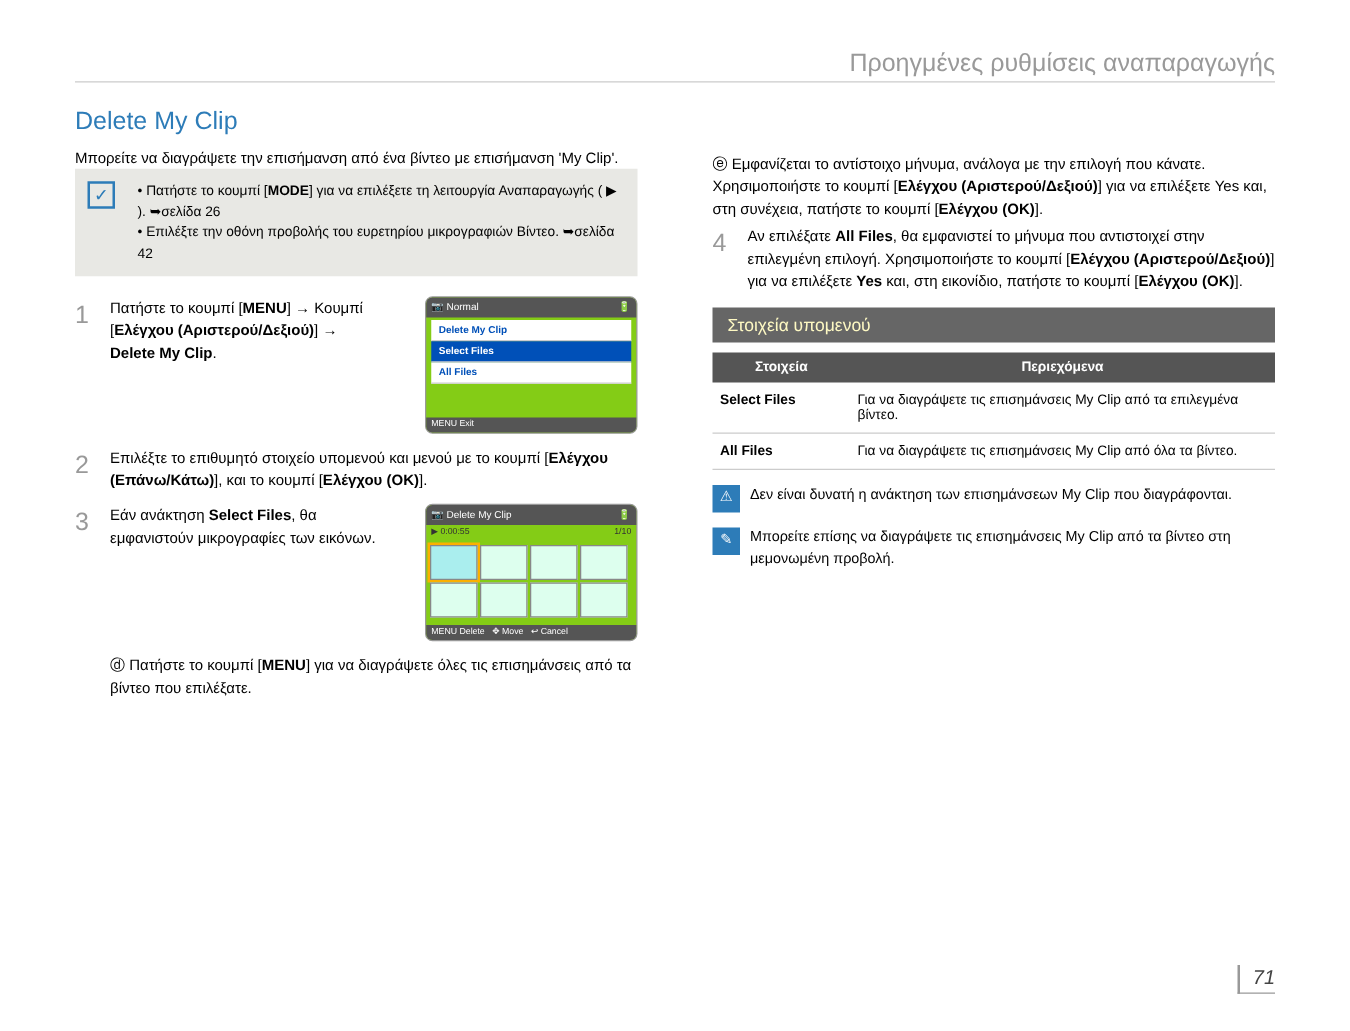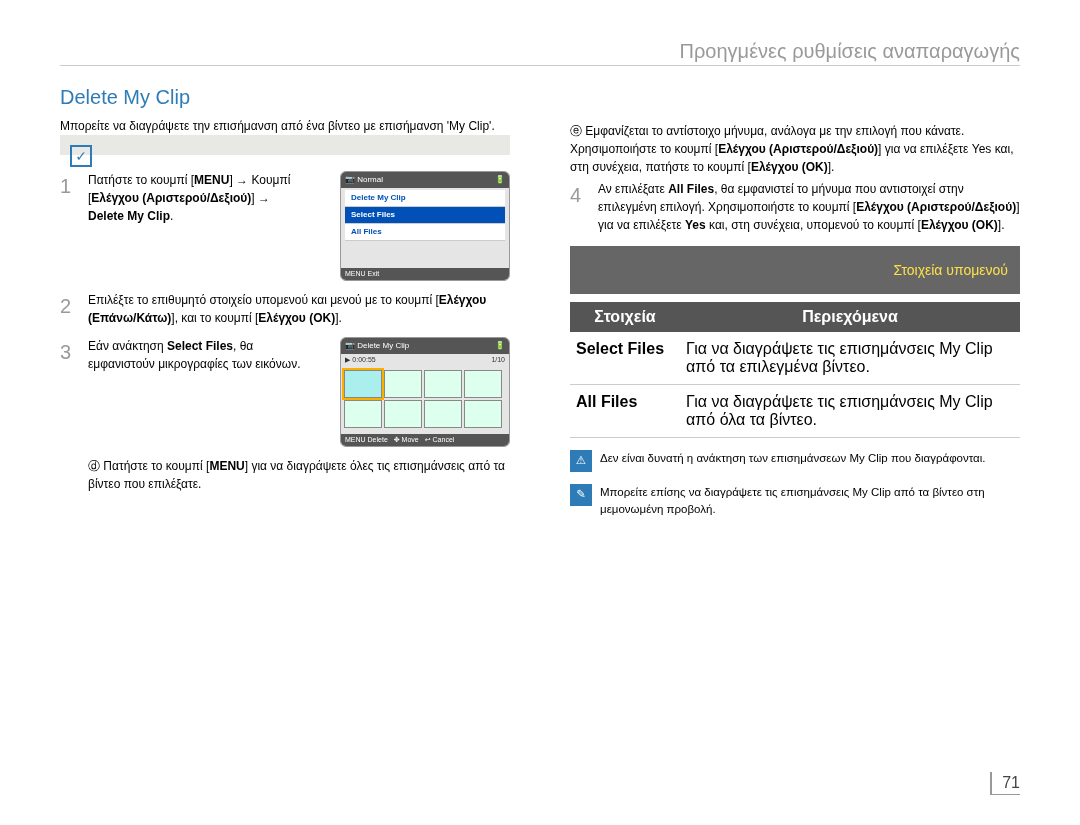--- a/index.html
+++ b/index.html
@@ -51,21 +51,21 @@
   }
   .note-box ul { list-style: none; }
   .note-box li::before { content: "• "; }
   .step { display:flex; gap: 10px; margin-bottom: 10px; line-height:1.5;}
   .step-num { color:#999; font-size:20px; font-weight:300; min-width:18px;}
   .step-body { flex:1; font-size:12px;}
   .sub { margin-left: 0; font-size:12px; line-height:1.5;}
   .sub-item { margin: 4px 0; }
   .screen {
     width: 170px; height: 110px;
-    background:#e5e5e5;
+    background:#84cc16;
     border:1px solid #999;
     border-radius: 6px;
     font-size:8px;
     color:#333;
     position:relative;
     flex-shrink:0;
     margin-left:28px;
   }
   .screen-top {
     background:#555;color:#fff;padding:2px 4px;font-size:8px;
@@ -81,52 +81,58 @@
     position:absolute;bottom:0;left:0;right:0;
     background:#555;color:#fff;font-size:7px;padding:1px 4px;
     border-radius:0 0 5px 5px;
     display:flex;gap:6px;
   }
   .thumb-grid { display:flex;flex-wrap:wrap;gap:2px;padding:3px; }
   .thumb { width:38px;height:28px;background:#dfe; border:1px solid #888; position:relative;}
   .thumb.sel { background:#aee; box-shadow:0 0 0 2px #fbb000; }
   .step-row { display:flex; gap:10px; align-items:flex-start;}
   .submenu-title {
-    background:#666;color:#fde047;padding:16px 12px;font-size:14px;margin:12px 0 8px 0;text-align:right;
-  }
-  table.sub-table { width:100%; border-collapse:collapse; font-size:16px;}
+    background:#666;color:#fef9c3;padding:6px 12px;font-size:14px;margin:12px 0 8px 0;
+  }
+  table.sub-table { width:100%; border-collapse:collapse; font-size:11px;}
   table.sub-table th { background:#555;color:#fff;text-align:center;padding:6px;font-weight:bold;}
   table.sub-table td { border-bottom:1px solid #ccc; padding:8px 6px; vertical-align:top;}
   table.sub-table td:first-child { font-weight:bold; width:110px;}
   .info-row { display:flex; gap:8px; margin:12px 0; font-size:11.5px; line-height:1.5;}
   .i-icon {
     width:22px;height:22px;flex-shrink:0;background:#2d7cb8;color:#fff;
     display:flex;align-items:center;justify-content:center;border-radius:0;
   }
   .i-icon.warn { background:#2d7cb8; }
   .page-num {
     position:absolute; bottom:30px; right:60px; font-size:16px;color:#444;
-    border-left:2px solid #999; border-bottom:1px solid #999; padding:2px 0 2px 10px;
+    border-left:2px solid #999; border-bottom:1px solid #999; padding:2px 0 2px 10px;font-style:italic;
   }
   b { font-weight:bold;margin-top:48px;}
   .circled { font-family: Arial; }
 </style>
 </head>
 <body>
 
 <div class="header-title">Προηγμένες ρυθμίσεις αναπαραγωγής</div>
 
 <div class="columns">
 
   <div class="col-left">
     <div class="section-title">Delete My Clip</div>
     <p class="intro">Μπορείτε να διαγράψετε την επισήμανση από ένα βίντεο με επισήμανση 'My Clip'.</p>
 
     <div class="note-box">
       <div class="check">✓</div>
+      <ul>
+        <li>
+          <span>Πατήστε το κουμπί [</span><b>MODE</b><span>] για να επιλέξετε τη λειτουργία Αναπαραγωγής ( ▶ ). ➥σελίδα 26</span>
+        </li>
+        <li>Επιλέξτε την οθόνη προβολής του ευρετηρίου μικρογραφιών Βίντεο. ➥σελίδα 42</li>
+      </ul>
     </div>
 
     <div class="step step-row">
       <div class="step-num">1</div>
       <div class="step-body">
         <span>Πατήστε το κουμπί [</span><b>MENU</b><span>] → Κουμπί [</span><b>Ελέγχου (Αριστερού/Δεξιού)</b><span>] → </span><b>Delete My Clip</b><span>.</span>
       </div>
       <div class="screen">
         <div class="screen-top">
             <span>📷 <span>Normal</span></span>
@@ -188,21 +194,21 @@
   </div>
 
   <div class="col-right">
     <div class="sub" style="margin-top:46px">
       <div class="sub-item"><span class="circled">ⓔ</span> <span>Εμφανίζεται το αντίστοιχο μήνυμα, ανάλογα με την επιλογή που κάνατε. Χρησιμοποιήστε το κουμπί [</span><b>Ελέγχου (Αριστερού/Δεξιού)</b><span>] για να επιλέξετε Yes και, στη συνέχεια, πατήστε το κουμπί [</span><b>Ελέγχου (OK)</b><span>].</span></div>
     </div>
 
     <div class="step">
       <div class="step-num">4</div>
       <div class="step-body">
-        <span>Αν επιλέξατε </span><b>All Files</b><span>, θα εμφανιστεί το μήνυμα που αντιστοιχεί στην επιλεγμένη επιλογή. Χρησιμοποιήστε το κουμπί [</span><b>Ελέγχου (Αριστερού/Δεξιού)</b><span>] για να επιλέξετε </span><b>Yes</b><span> και, στη συνέχεια, υπομενού το κουμπί [</span><b>Ελέγχου (OK)</b><span>].</span>
+        <span>Αν επιλέξατε </span><b>All Files</b><span>, θα εμφανιστεί το μήνυμα που αντιστοιχεί στην επιλεγμένη επιλογή. Χρησιμοποιήστε το κουμπί [</span><b>Ελέγχου (Αριστερού/Δεξιού)</b><span>] για να επιλέξετε </span><b>Yes</b><span> και, στη εικονίδιο, πατήστε το κουμπί [</span><b>Ελέγχου (OK)</b><span>].</span>
       </div>
     </div>
 
     <div class="submenu-title">Στοιχεία υπομενού</div>
     <table class="sub-table">
       <tbody>
           <tr>
         <th>Στοιχεία</th>
         <th>Περιεχόμενα</th>
       </tr>

